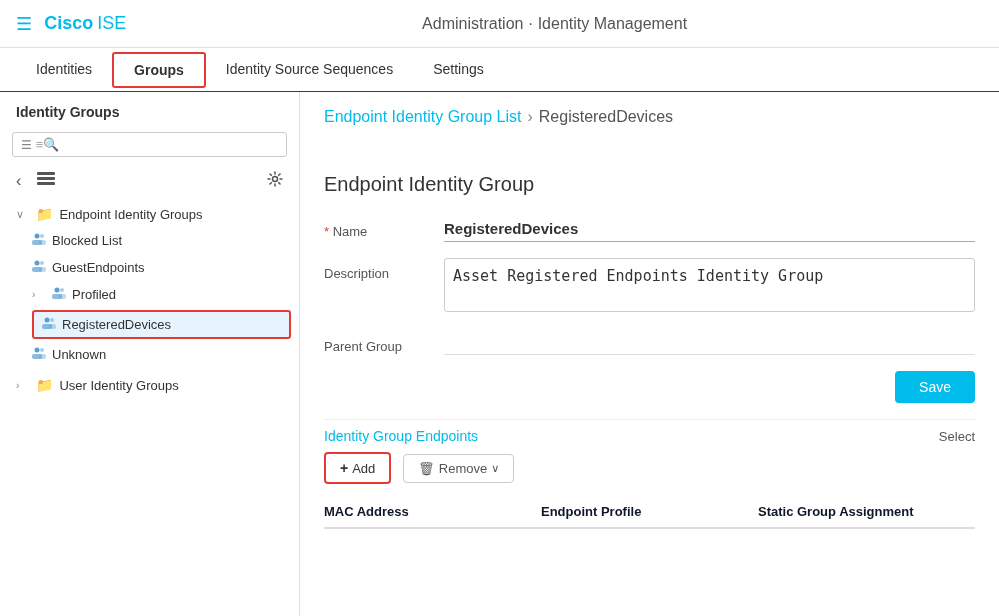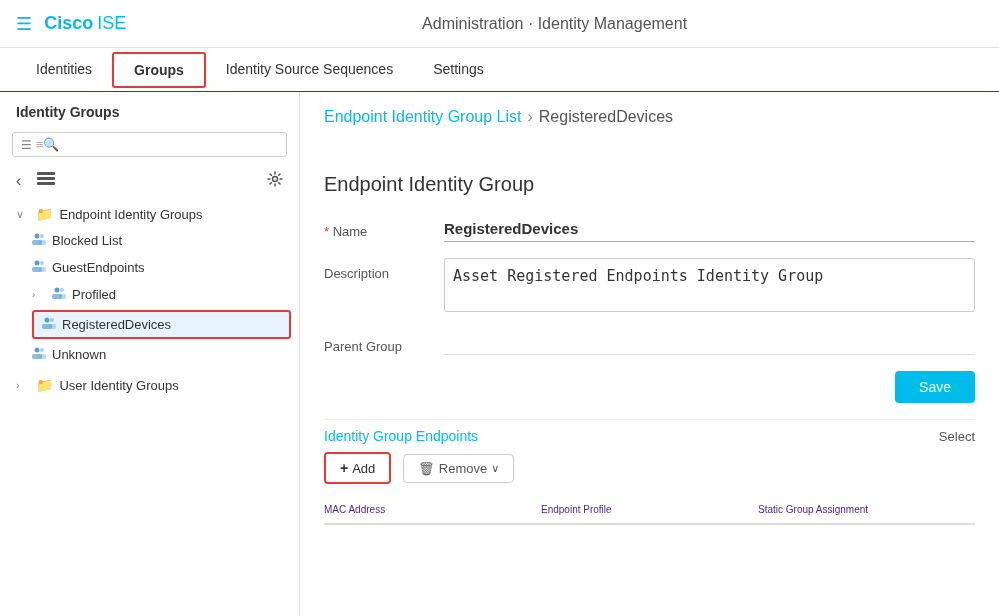--- a/index.html
+++ b/index.html
@@ -62,21 +62,21 @@
     .endpoints-title { color: #00bceb; font-size: 14px; font-weight: 500; }
     .endpoints-select { color: #555; font-size: 13px; cursor: pointer; }
 
     .endpoints-toolbar { display: flex; align-items: center; gap: 12px; margin-bottom: 12px; }
     .add-btn { display: flex; align-items: center; gap: 4px; border: 2px solid #e53935; border-radius: 4px; padding: 6px 14px; cursor: pointer; font-size: 13px; color: #333; background: #fff; }
     .add-btn .plus-icon { font-size: 14px; font-weight: 700; }
     .remove-btn { display: flex; align-items: center; gap: 4px; padding: 6px 14px; cursor: pointer; font-size: 13px; color: #555; background: #fff; border: 1px solid #ccc; border-radius: 4px; }
 
     
     .table-header { display: flex; border-bottom: 2px solid #ddd; padding: 8px 0; }
-    .th { font-size: 10px; font-weight: 400; color: #4c1d95; flex: 1; }
+    .th { font-size: 13px; font-weight: 700; color: #0f172a; flex: 1; }
     .th.mac { flex: 2; }
     .th.static { flex: 2; }
     .th.profile { flex: 2; }
   </style>
 </head>
 <body>
 
 <div class="header">
   <span class="menu-icon">☰</span>
   <div class="logo">

